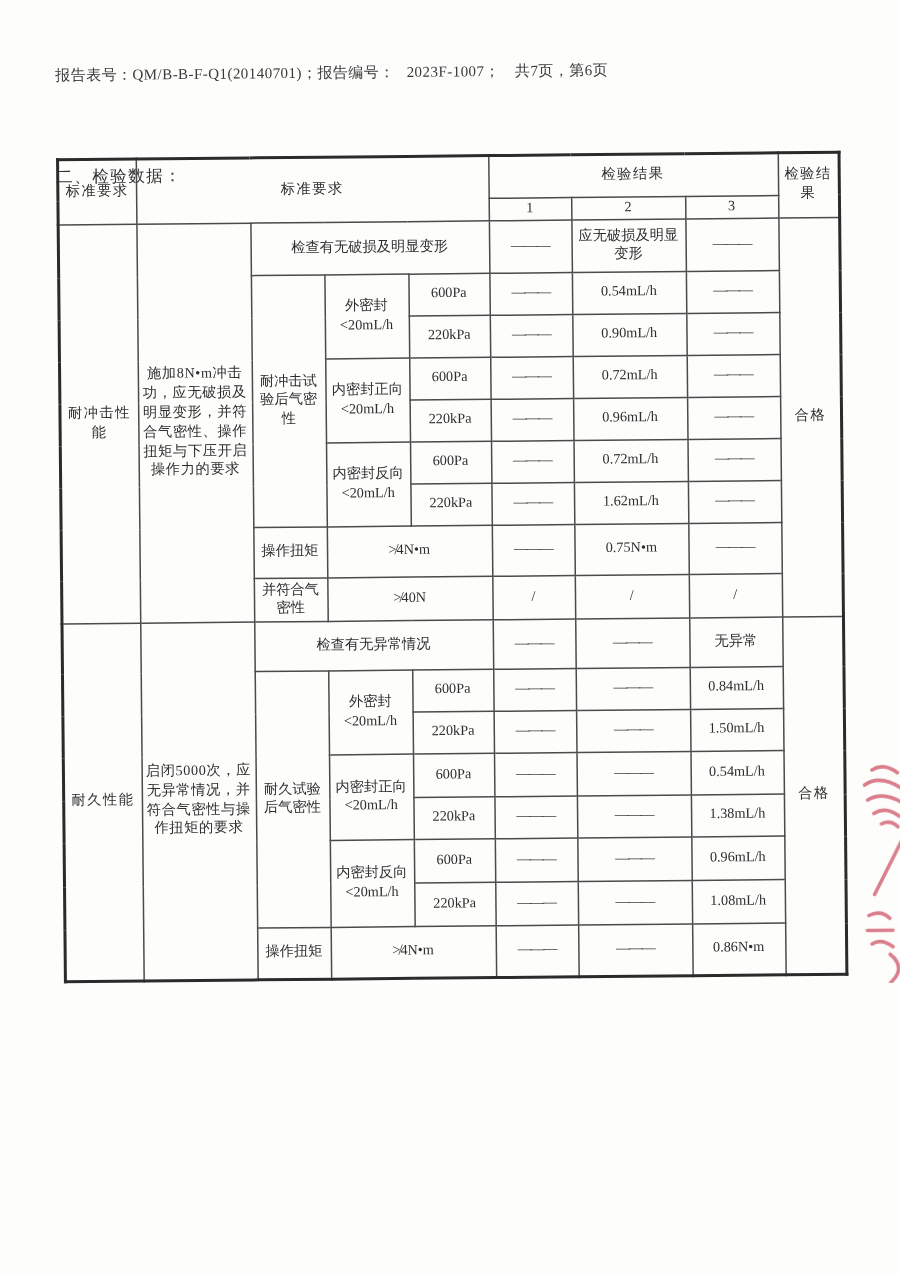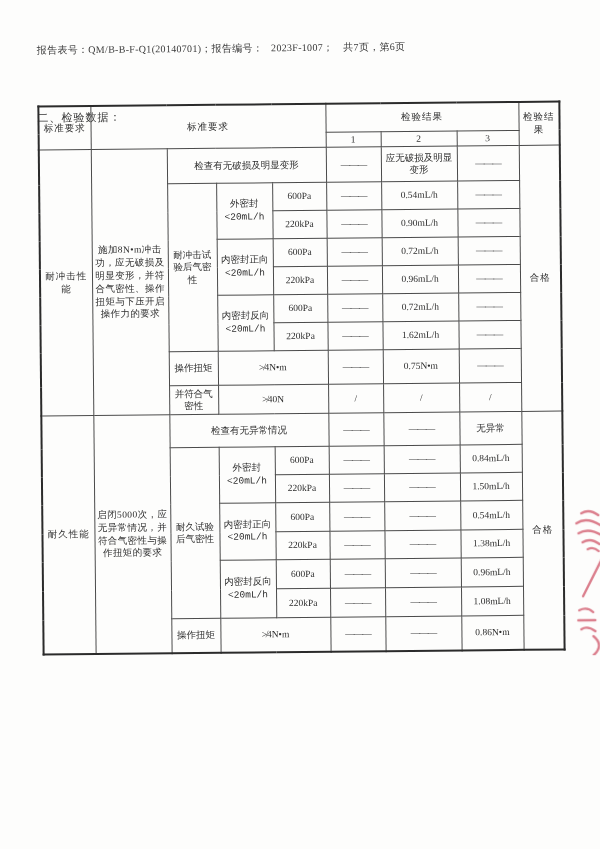--- a/index.html
+++ b/index.html
@@ -33,21 +33,21 @@
     overflow:hidden;
   }
   td.desc{
     text-align:left;vertical-align:middle;
     padding:3px 4px 3px 6px;line-height:1.55;letter-spacing:0.4px;
   }
   td.hcell{font-size:10px;letter-spacing:1px;}
   td.item-cell{font-size:9.5px;letter-spacing:1px;padding:1px 6px;}
   td.judge-cell{font-size:10px;letter-spacing:1px;}
   .dash{letter-spacing:-1px;white-space:nowrap;color:#3d3d3d;}
-  .seal-line{display:block;font-family:Liberation Mono, monospace;}
+  .seal-line{display:block;}
   
   tr.rh-h1{height:28px;} tr.rh-h2{height:15px;}
   tr.rh-35{height:35px;} tr.rh-34{height:34px;} tr.rh-33{height:33px;}
   tr.rh-29{height:29px;} tr.rh-28{height:28px;}
   .seal-fragment{
     position:absolute;left:564px;top:506px;width:40px;height:152px;
     opacity:0.75;filter:blur(0.4px);
   }
 </style>
 </head>

